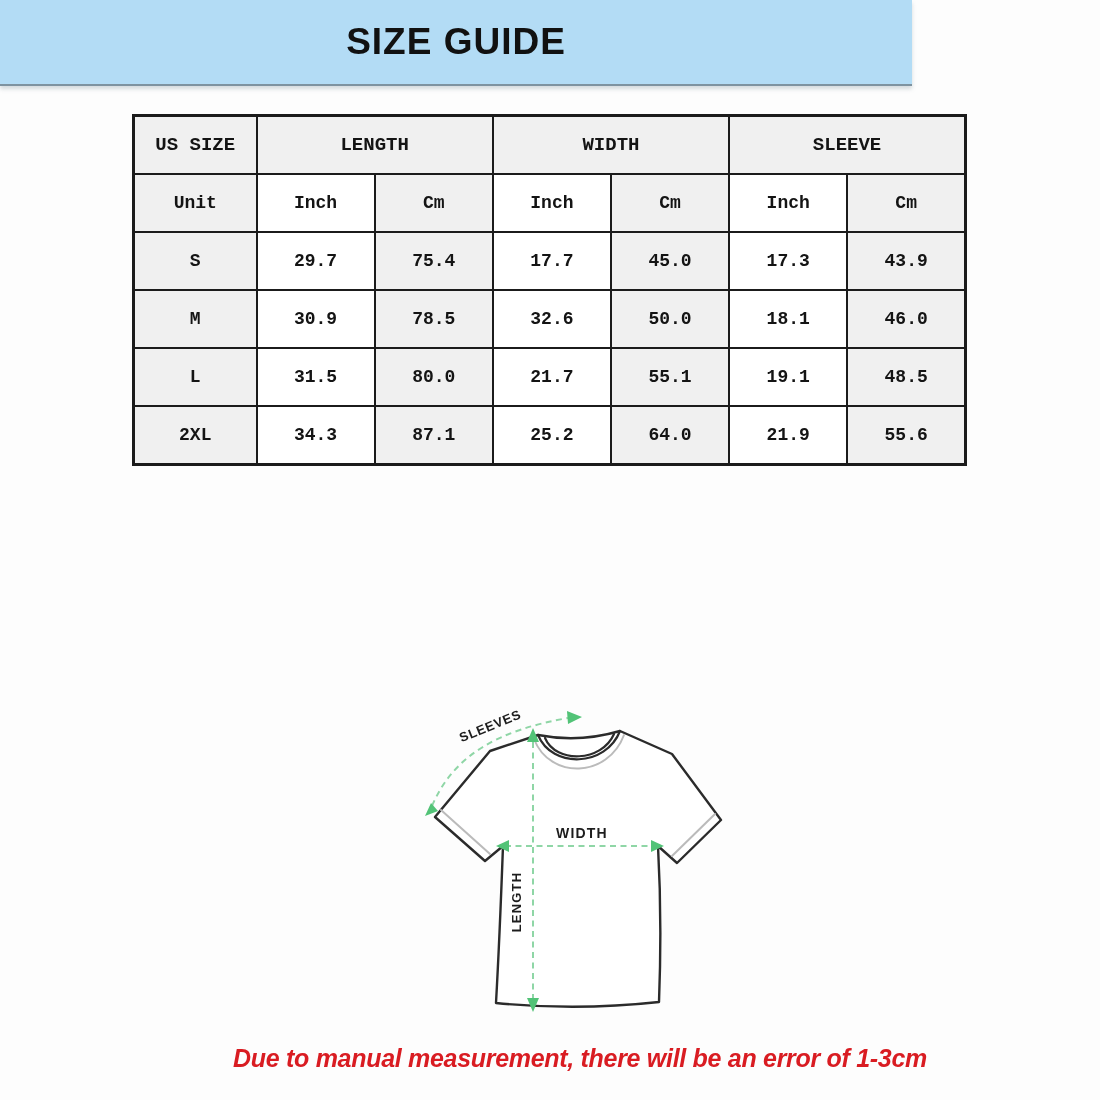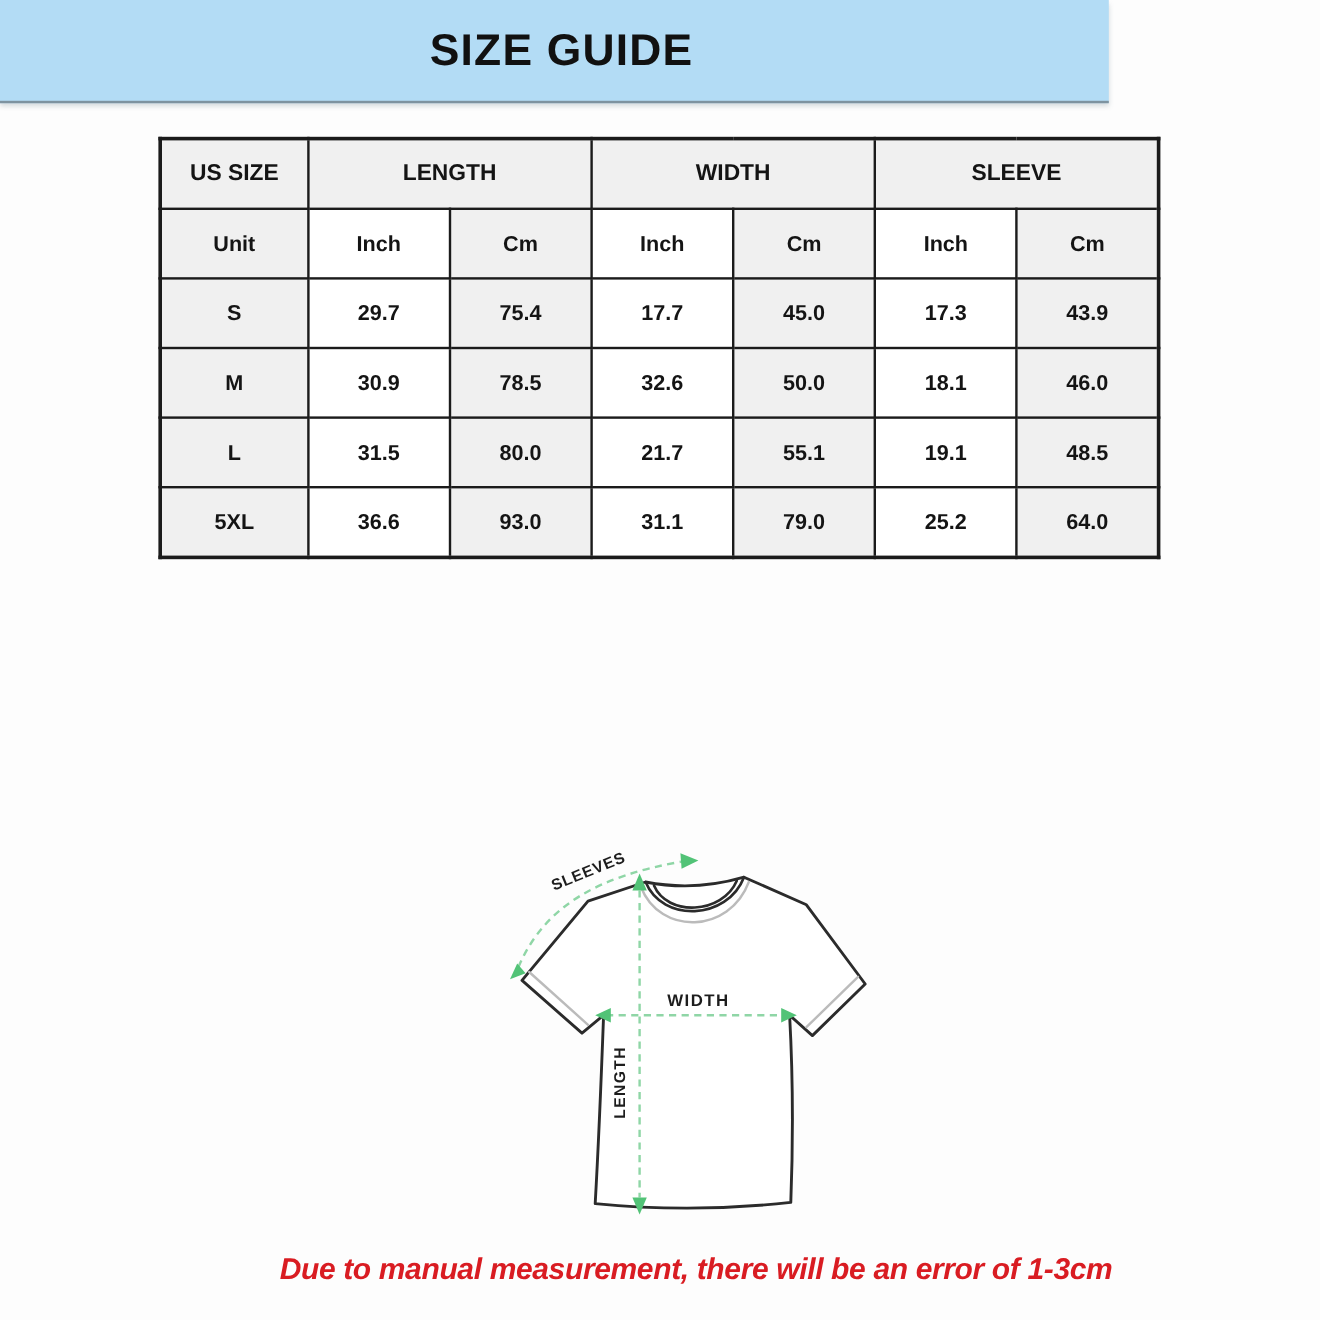--- a/index.html
+++ b/index.html
@@ -6,32 +6,32 @@
   body{
     width:1100px;height:1100px;position:relative;overflow:hidden;
     background:#fdfdfd;font-family:"Liberation Sans",sans-serif;
   }
   
   .banner{
     position:absolute;left:0;top:0;width:912px;height:84px;
     background:var(--banner-bg,#b3dcf5);
     border-bottom:2px solid var(--banner-edge,#7e93a0);
     box-shadow:0 3px 4px rgba(120,140,150,.30);
-    display:flex;align-items:center;justify-content:center;padding-left:12px;
+    display:flex;align-items:center;justify-content:center;
   }
   .banner h1{
     margin:0;font-size:37px;font-weight:bold;letter-spacing:1px;
     color:var(--title-color,#111);
   }
   
   .size-table{
     position:absolute;left:132px;top:114px;width:835px;
     border-collapse:collapse;table-layout:fixed;
     border:3px solid var(--table-border,#1b1b1b);
-    font-family:Liberation Sans, sans-serif;
+    font-family:Liberation Mono, monospace;
   }
   .size-table th,.size-table td{
     border:2px solid var(--table-border,#1b1b1b);
     height:56px;padding:0;text-align:center;vertical-align:middle;
     font-weight:bold;font-size:18px;color:#141414;
   }
   .size-table thead tr.groups th{font-size:19px;}
   .gray{background:var(--cell-gray,#f0f0f0);}
   .white{background:var(--cell-white,#fff);}
   
@@ -111,27 +111,27 @@
       <tr>
         <td class="gray">L</td>
         <td class="white">31.5</td>
         <td class="gray">80.0</td>
         <td class="white">21.7</td>
         <td class="gray">55.1</td>
         <td class="white">19.1</td>
         <td class="gray">48.5</td>
       </tr>
       <tr>
-        <td class="gray">5XL</td>
-        <td class="white">36.6</td>
-        <td class="gray">93.0</td>
-        <td class="white">31.1</td>
-        <td class="gray">79.0</td>
+        <td class="gray">2XL</td>
+        <td class="white">34.3</td>
+        <td class="gray">87.1</td>
         <td class="white">25.2</td>
         <td class="gray">64.0</td>
+        <td class="white">21.9</td>
+        <td class="gray">55.6</td>
       </tr>
     </tbody>
 </table>
 
 <div class="diagram">
   <svg viewBox="0 0 370 350" xmlns="http://www.w3.org/2000/svg">
 
     <path class="shirt" d="M 128 45 Q 169 53 210 41 L 262 64 L 311 130 L 267 173 L 248 156
          C 251 210 251 260 249 312 Q 167 321 86 313 C 89 260 91 210 93 156
          L 75 171 L 25 127 L 80 61 Z"></path>

